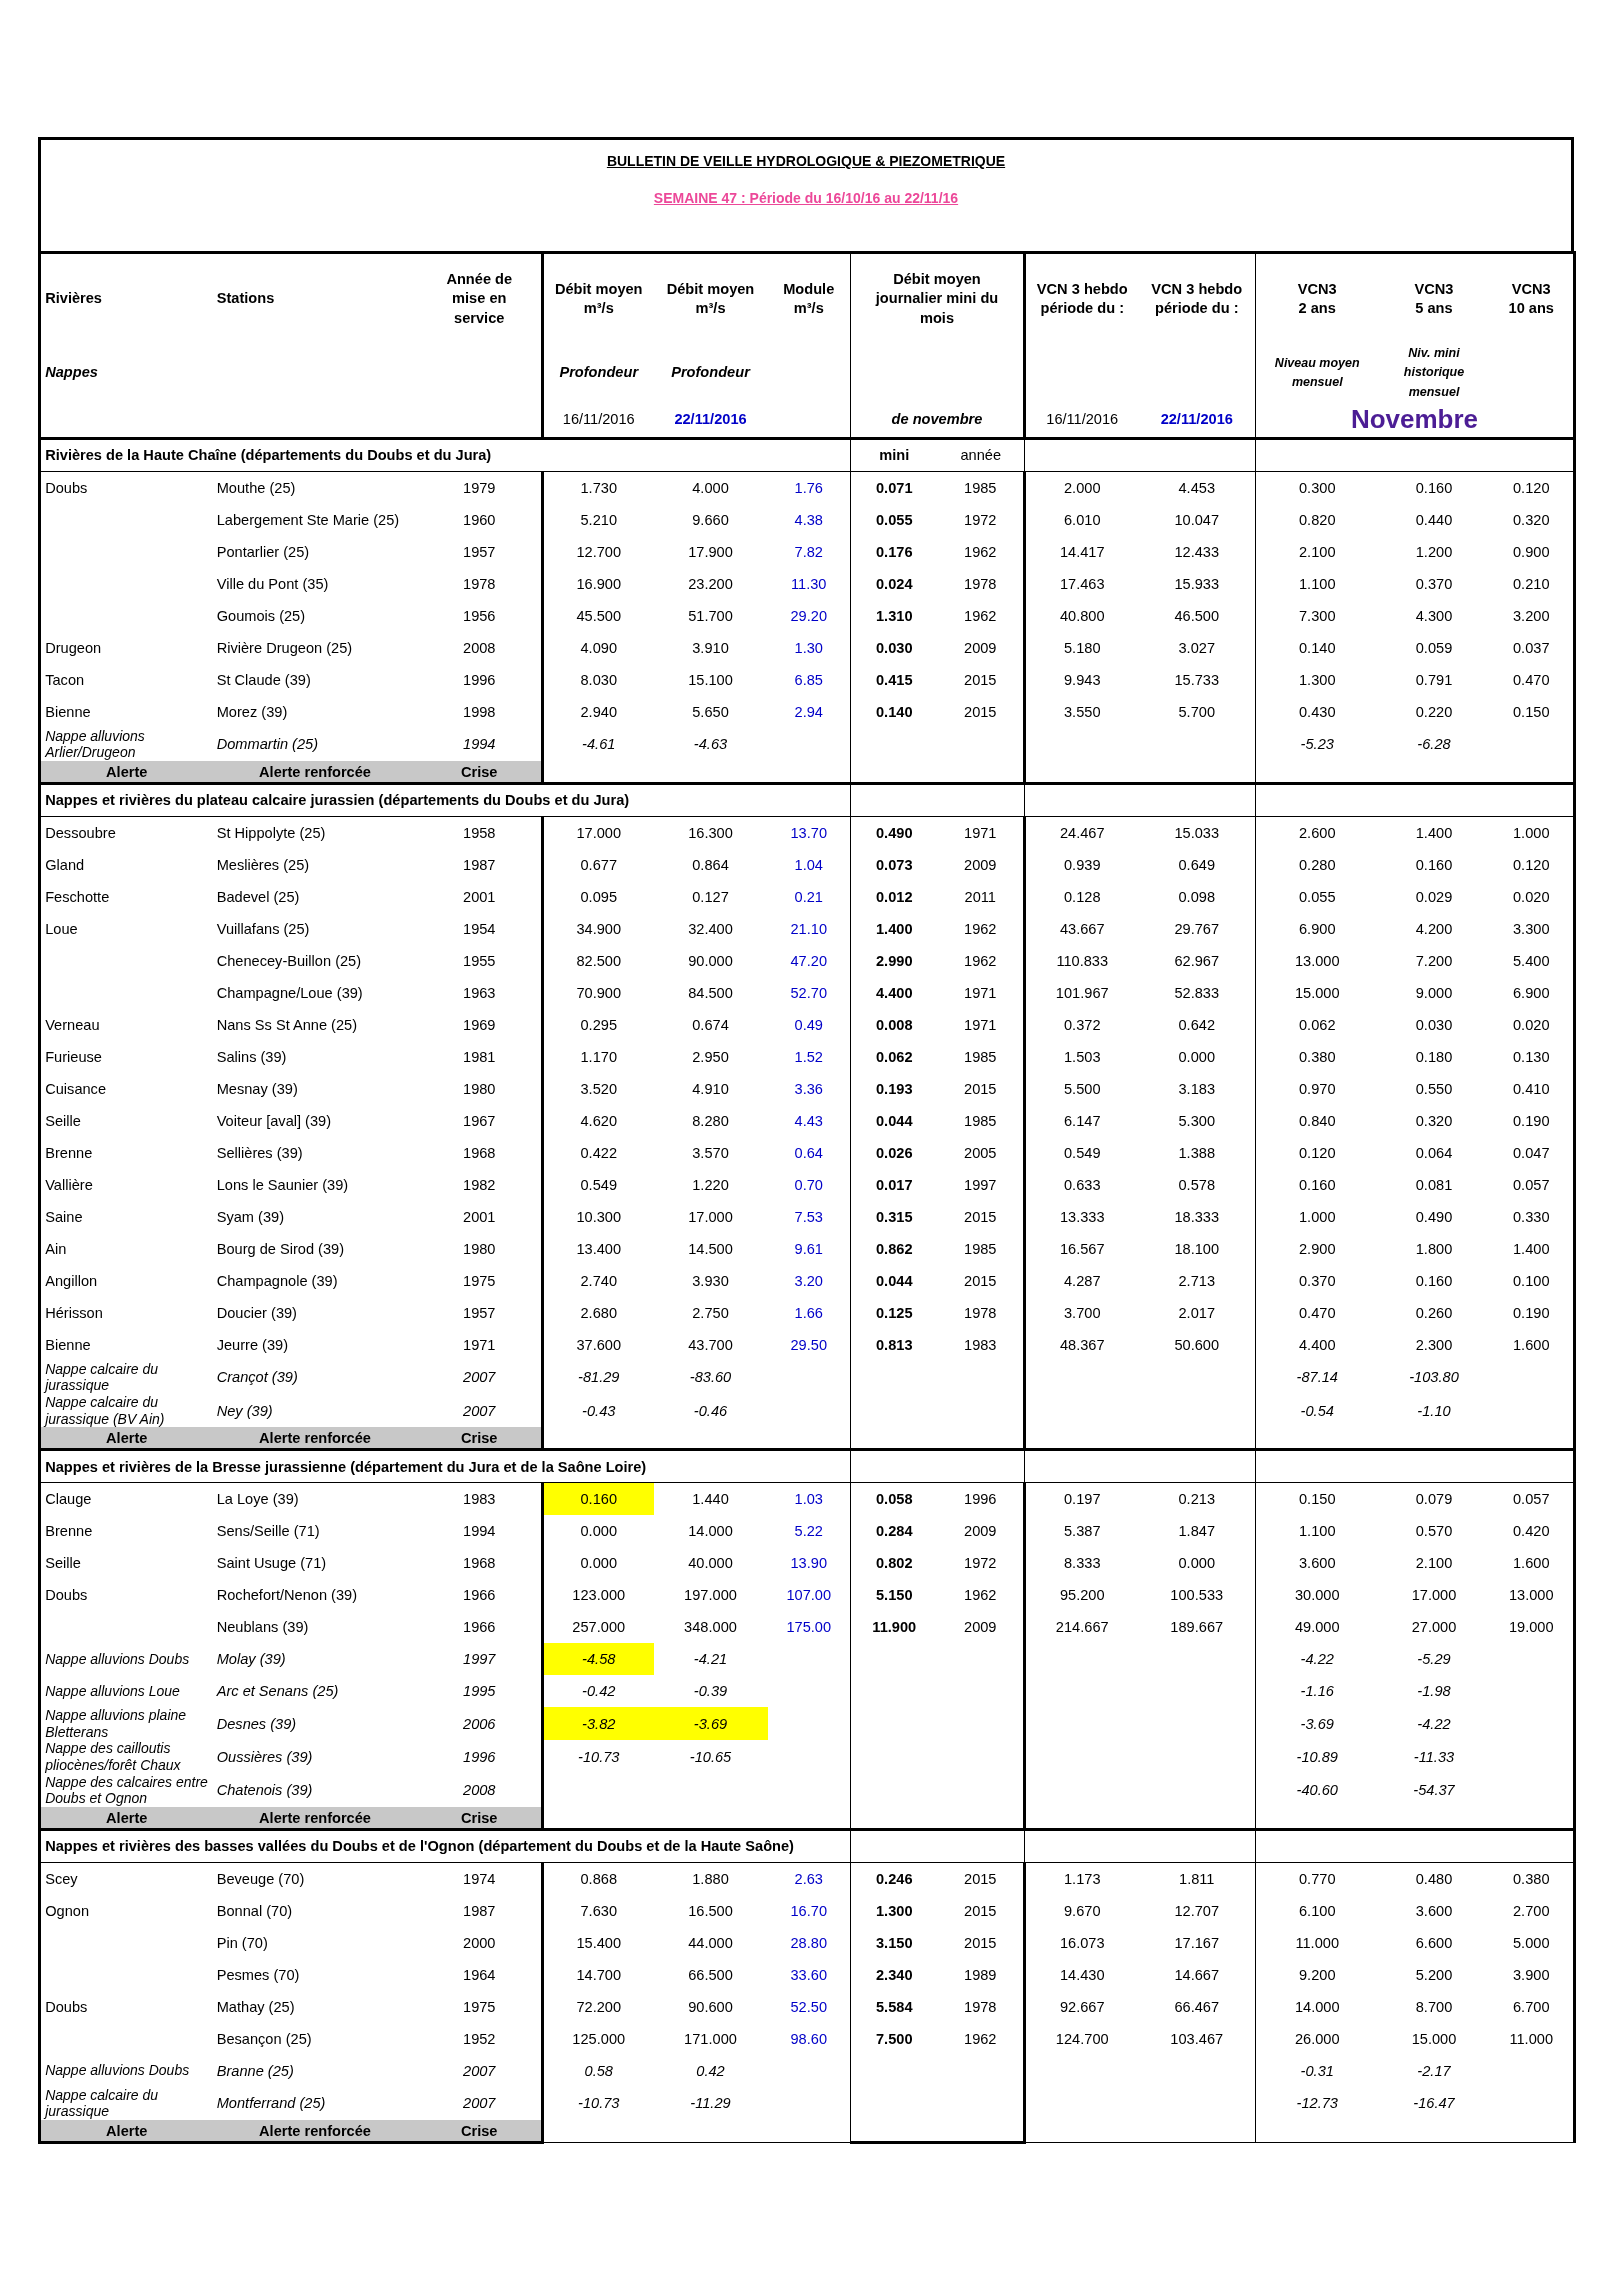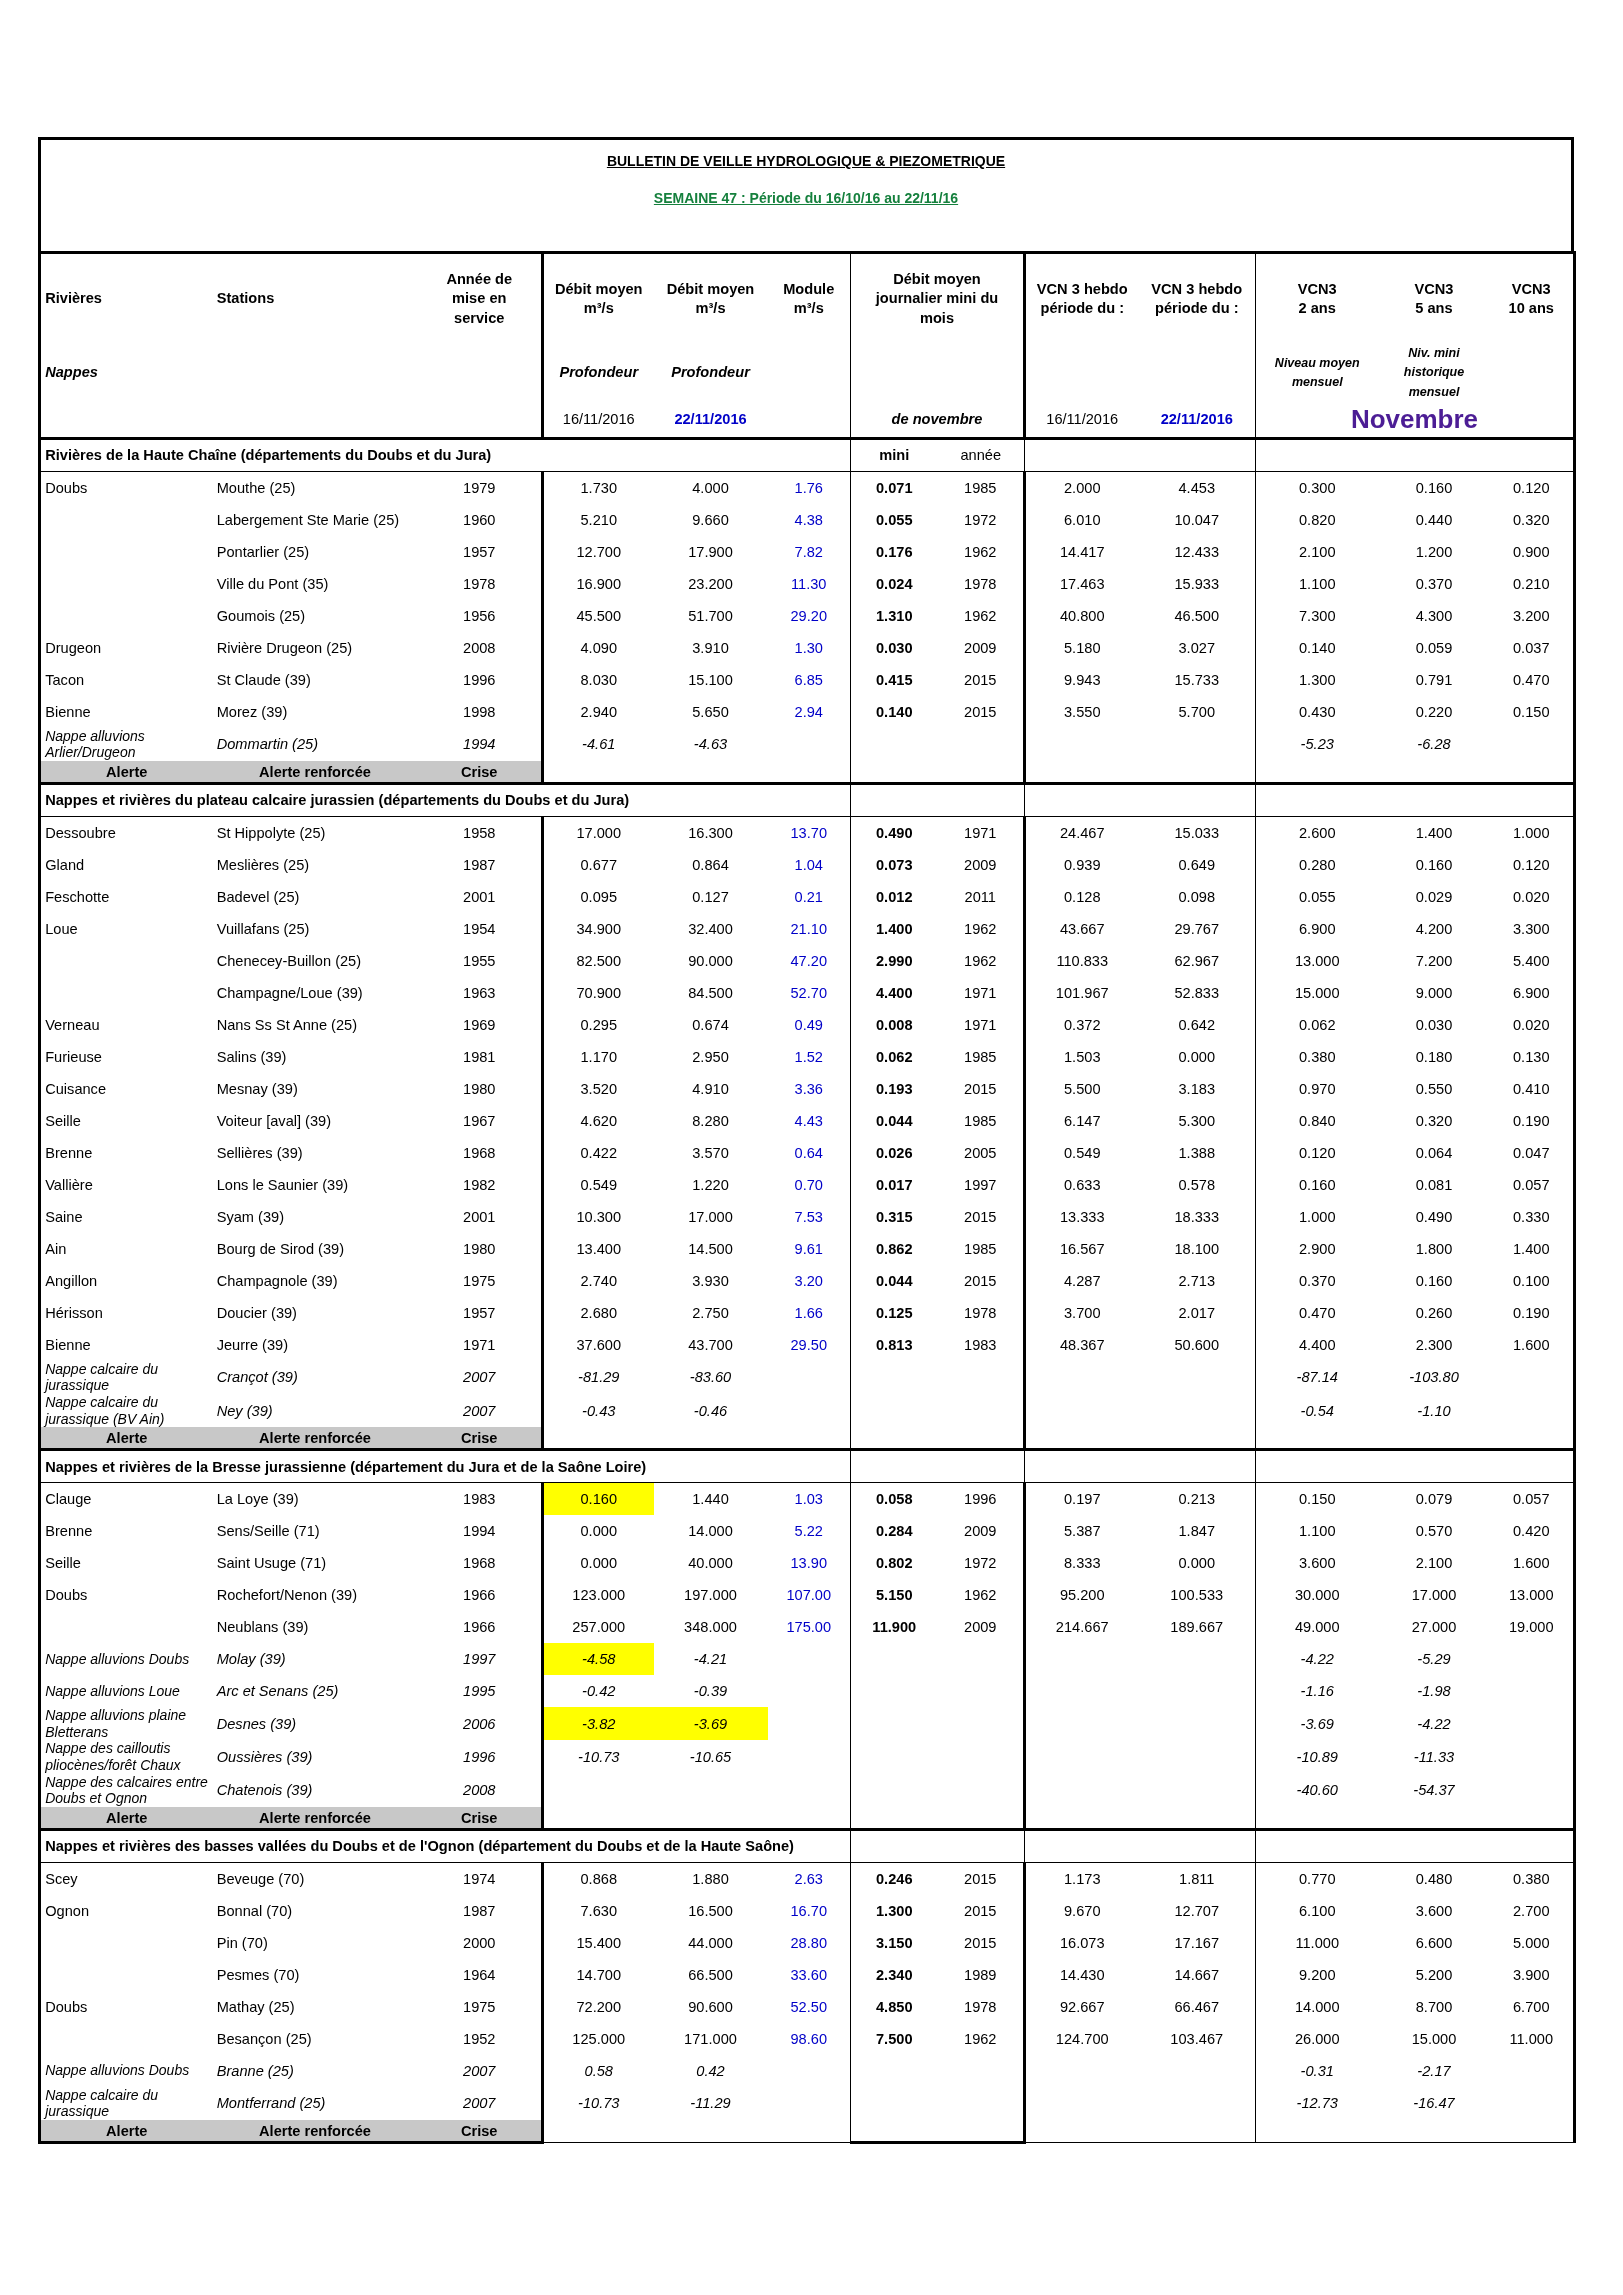--- a/index.html
+++ b/index.html
@@ -2,21 +2,21 @@
 <html style="font-size:11px"><head>
 <meta charset="utf-8">
 <style>
   html, body { margin:0; padding:0; background:#fff; }
   body { width:1623px; height:2295px; position:relative; font-family:"Liberation Sans", sans-serif; color:#000; }
   .sheet { position:absolute; left:38px; top:137px; width:1536px; }
   table { border-collapse:collapse; table-layout:fixed; width:1536px; font-size:14.6px; }
   td { padding:0 4.2px; white-space:nowrap; overflow:hidden; vertical-align:middle; }
   .titlebox { border:3.5px solid #000; border-bottom:none; height:111px; text-align:center; position:relative; }
   .t1 { position:absolute; left:0; right:0; top:13px; font-weight:bold; font-size:14px; text-decoration:underline; }
-  .t2 { position:absolute; left:0; right:0; top:50px; font-weight:bold; font-size:14px; color:#15803d; text-decoration:underline; }
+  .t2 { position:absolute; left:0; right:0; top:50px; font-weight:bold; font-size:14px; color:#ec4899; text-decoration:underline; }
   .hdr td { font-weight:bold; text-align:center; line-height:19.4px; }
   .hdr td.l { text-align:left; }
   .it { font-style:italic; }
   .blue { color:#0000c8; }
   .green { color:#4c1d95; font-size:26px; font-weight:bold; }
   .row td { height:32px; }
   .row td.c { text-align:center; }
   .row td.bold { font-weight:bold; }
   .nappe td { font-style:italic; }
   .nappe td.wrap { white-space:normal; line-height:16.7px; font-size:14px; }
@@ -805,21 +805,21 @@
           <td class="c">5.200</td>
           <td class="c br">3.900</td>
         </tr>
         <tr class="row">
           <td class="bl">Doubs</td>
           <td>Mathay (25)</td>
           <td class="c br">1975</td>
           <td class="c">72.200</td>
           <td class="c">90.600</td>
           <td class="c blue">52.50</td>
-          <td class="c bold tl">4.850</td>
+          <td class="c bold tl">5.584</td>
           <td class="c br">1978</td>
           <td class="c">92.667</td>
           <td class="c tr">66.467</td>
           <td class="c">14.000</td>
           <td class="c">8.700</td>
           <td class="c br">6.700</td>
         </tr>
         <tr class="row">
           <td class="bl"></td>
           <td>Besançon (25)</td>

